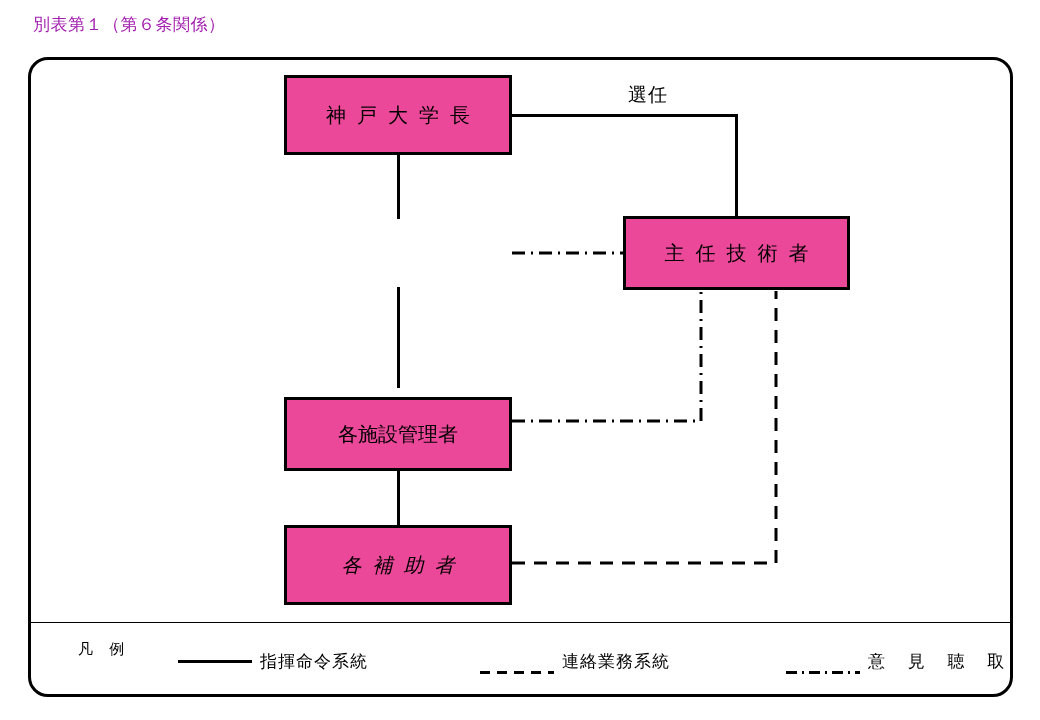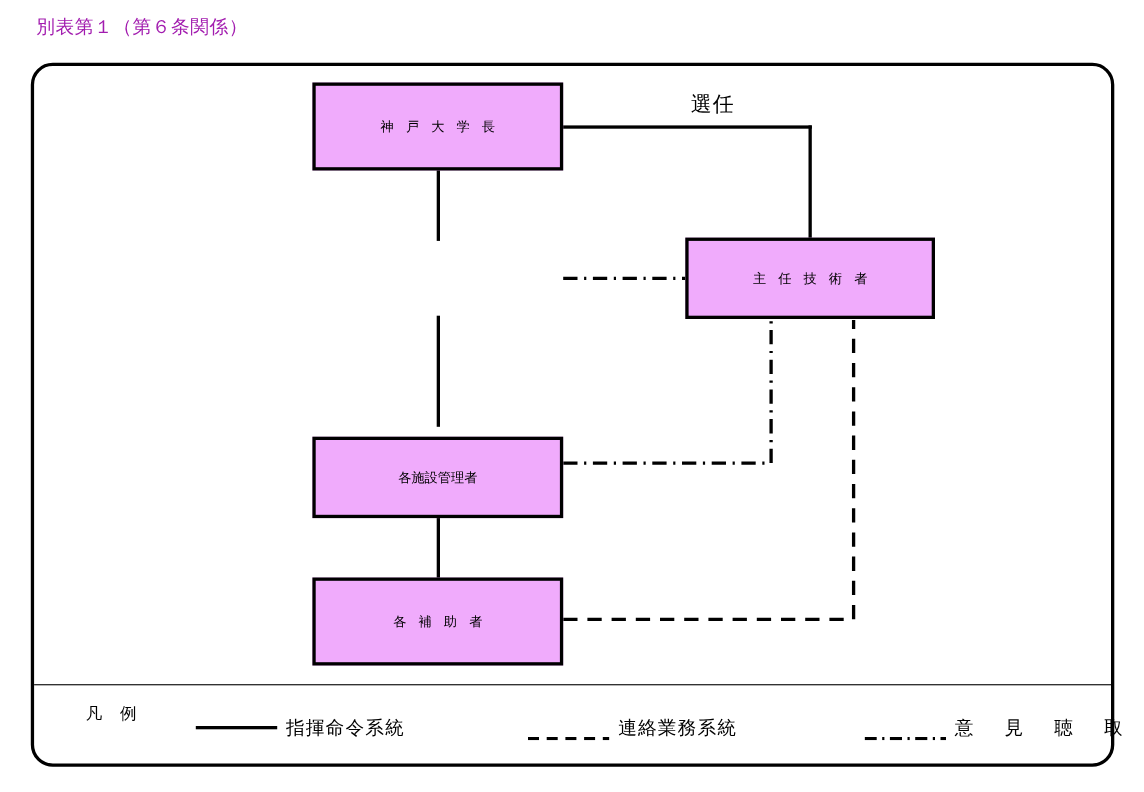--- a/index.html
+++ b/index.html
@@ -47,38 +47,38 @@
     top: 622px;
     width: 979px;
     height: 1px;
     background: #000000;
   }
   
   .org-box {
     position: absolute;
     border: 3px solid #000000;
     box-sizing: border-box;
-    background: #f0abfc;
+    background: #ec4899;
     display: flex;
     align-items: center;
     justify-content: center;
-    font-size: 12px;
+    font-size: 20px;
     color: #000000;
     white-space: nowrap;
     z-index: 4;
   }
   .org-box.spaced {
     letter-spacing: 11px;
     text-indent: 11px;
   }
   #box-president { left: 284px; top: 75px;  width: 228px; height: 80px; }
   #box-general   { left: 284px; top: 216px; width: 228px; height: 74px; }
   #box-chief     { left: 623px; top: 216px; width: 227px; height: 74px; }
   #box-facility  { left: 284px; top: 385px; width: 228px; height: 74px; margin-top: 12px; }
-  #box-assistant { left: 284px; top: 525px; width: 228px; height: 80px; }
+  #box-assistant { left: 284px; top: 525px; width: 228px; height: 80px; font-style: italic; }
 
   
   .conn {
     position: absolute;
     z-index: 2;
   }
   
   .solid-v { width: 0; border-left: 3px solid #000000; }
   .solid-h { height: 0; border-top: 3px solid #000000; }
 
@@ -130,21 +130,20 @@
   .legend-sample {
     width: 74px;
     height: 3px;
     margin-right: 8px;
     flex: none;
   }
   .legend-sample.solid { background: #000000; }
   .legend-label {
     font-size: 17px;
     letter-spacing: 1px;
-    font-family: Liberation Mono, monospace;
   }
   .legend-label.wide { letter-spacing: 9px; }
   #legend-command { left: 178px; }
   #legend-liaison { left: 480px; text-align: right; }
   #legend-opinion { left: 786px; text-align: right; }
 </style>
 </head>
 <body>
 
 <div id="page">

